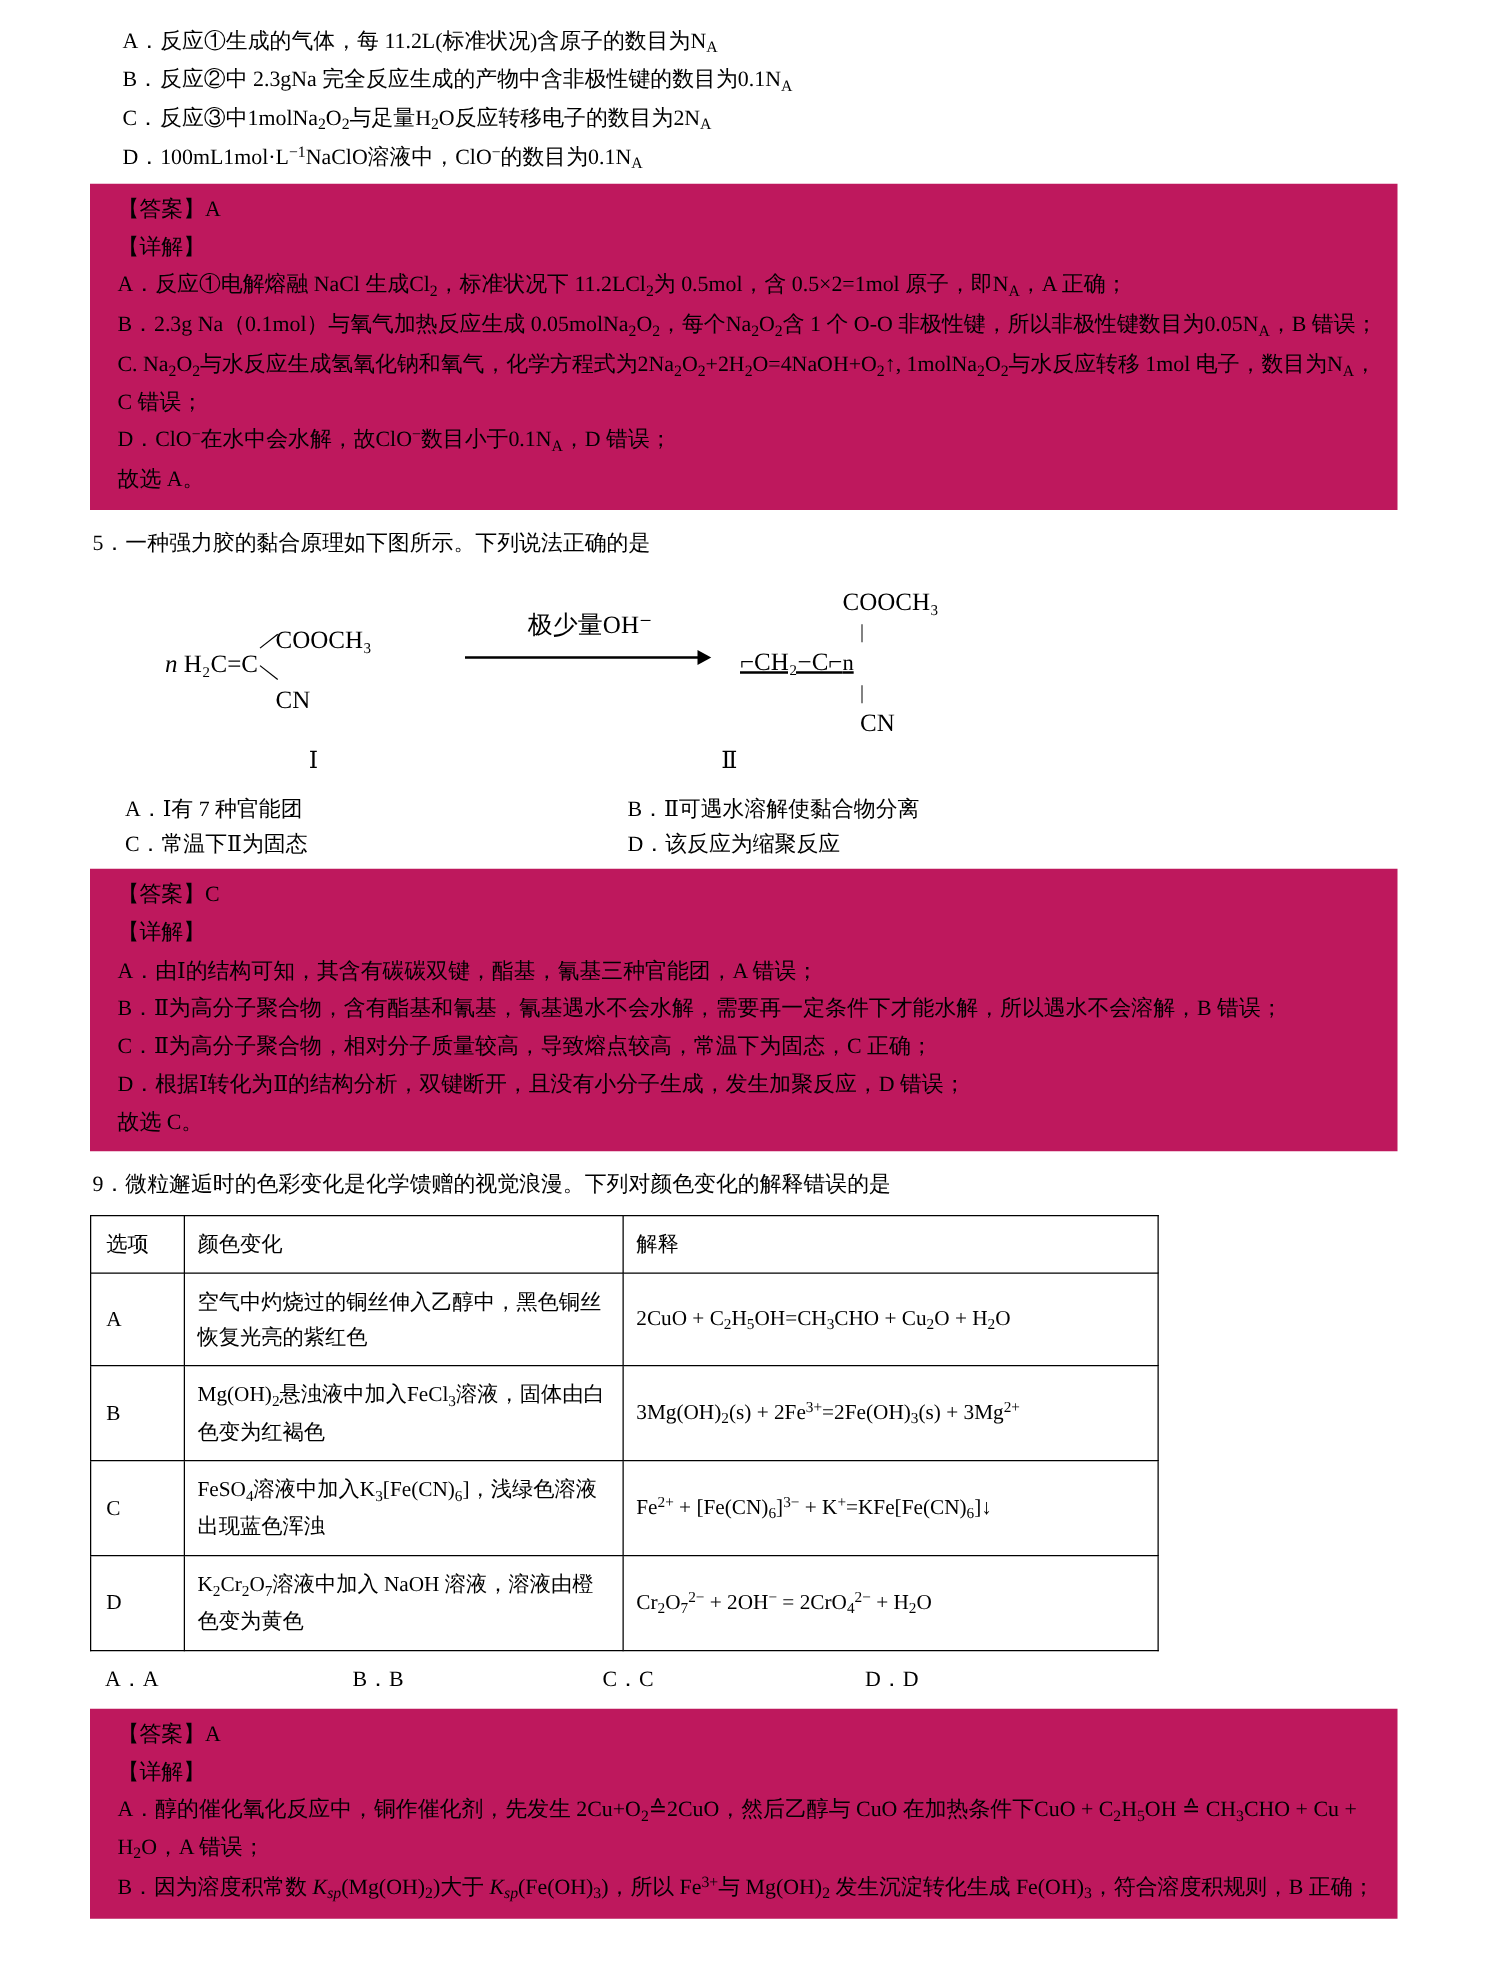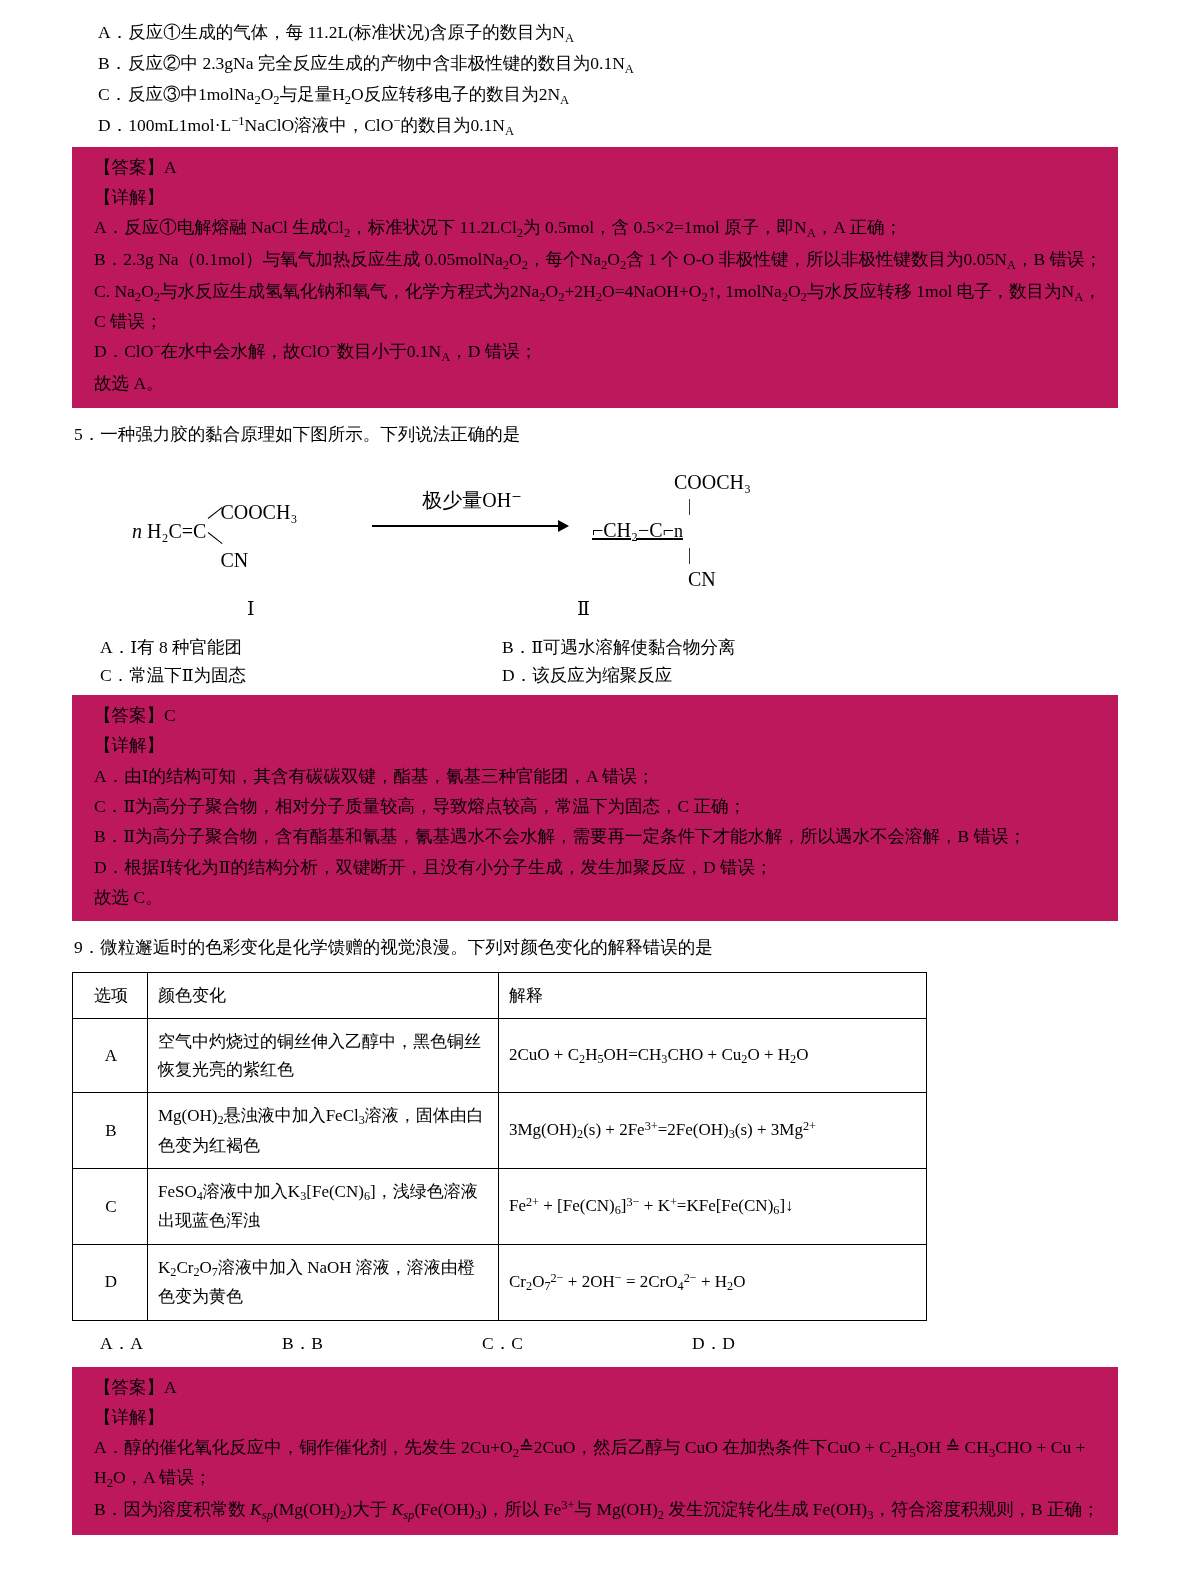--- a/index.html
+++ b/index.html
@@ -156,30 +156,30 @@
     width: 855px;
     font-size: 17px;
   }
   table.qtable td, table.qtable th {
     border: 1px solid #000;
     padding: 9px 10px;
     vertical-align: middle;
     text-align: left;
     font-weight: normal;
   }
-  table.qtable td.col-opt { width: 52px; text-align: center; padding-left: 12px; border-radius: 23px; }
+  table.qtable td.col-opt { width: 52px; text-align: left; padding-left: 12px; border-radius: 23px; }
   table.qtable td.col-change { width: 330px; }
   .abcd-row {
     position: relative;
     height: 32px;
     margin-top: 8px;
     font-size: 17.5px;
   }
   .abcd-row span { position: absolute; }
-  .abcd-row .a { left: 28px; }
+  .abcd-row .a { left: 12px; }
   .abcd-row .b { left: 210px; }
   .abcd-row .c { left: 410px; }
   .abcd-row .d { left: 620px; }
 </style>
 </head>
 <body>
 
 <div class="page">
 
   <div>
@@ -237,35 +237,35 @@
     </div>
 
     <div class="roman-row">
       <span class="r1">Ⅰ</span>
       <span class="r2">Ⅱ</span>
     </div>
   </div>
 
   <div class="two-col-opts">
     <div class="row">
-      <span class="c1"><span>A．</span><span>Ⅰ有 8 种官能团</span></span>
+      <span class="c1"><span>A．</span><span>Ⅰ有 7 种官能团</span></span>
       <span class="c2"><span>B．</span><span>Ⅱ可遇水溶解使黏合物分离</span></span>
     </div>
     <div class="row">
       <span class="c1"><span>C．</span><span>常温下Ⅱ为固态</span></span>
       <span class="c2"><span>D．</span><span>该反应为缩聚反应</span></span>
     </div>
   </div>
 
   <div class="answer-block">
     <p>【答案】C</p>
     <p>【详解】</p>
     <p>A．由Ⅰ的结构可知，其含有碳碳双键，酯基，氰基三种官能团，A 错误；</p>
+    <p>B．Ⅱ为高分子聚合物，含有酯基和氰基，氰基遇水不会水解，需要再一定条件下才能水解，所以遇水不会溶解，B 错误；</p>
     <p>C．Ⅱ为高分子聚合物，相对分子质量较高，导致熔点较高，常温下为固态，C 正确；</p>
-    <p>B．Ⅱ为高分子聚合物，含有酯基和氰基，氰基遇水不会水解，需要再一定条件下才能水解，所以遇水不会溶解，B 错误；</p>
     <p>D．根据Ⅰ转化为Ⅱ的结构分析，双键断开，且没有小分子生成，发生加聚反应，D 错误；</p>
     <p>故选 C。</p>
   </div>
 
   <p class="q-stem">9．微粒邂逅时的色彩变化是化学馈赠的视觉浪漫。下列对颜色变化的解释错误的是</p>
 
   <table class="qtable">
     <tbody>
         <tr>
       <td class="col-opt">选项</td>

